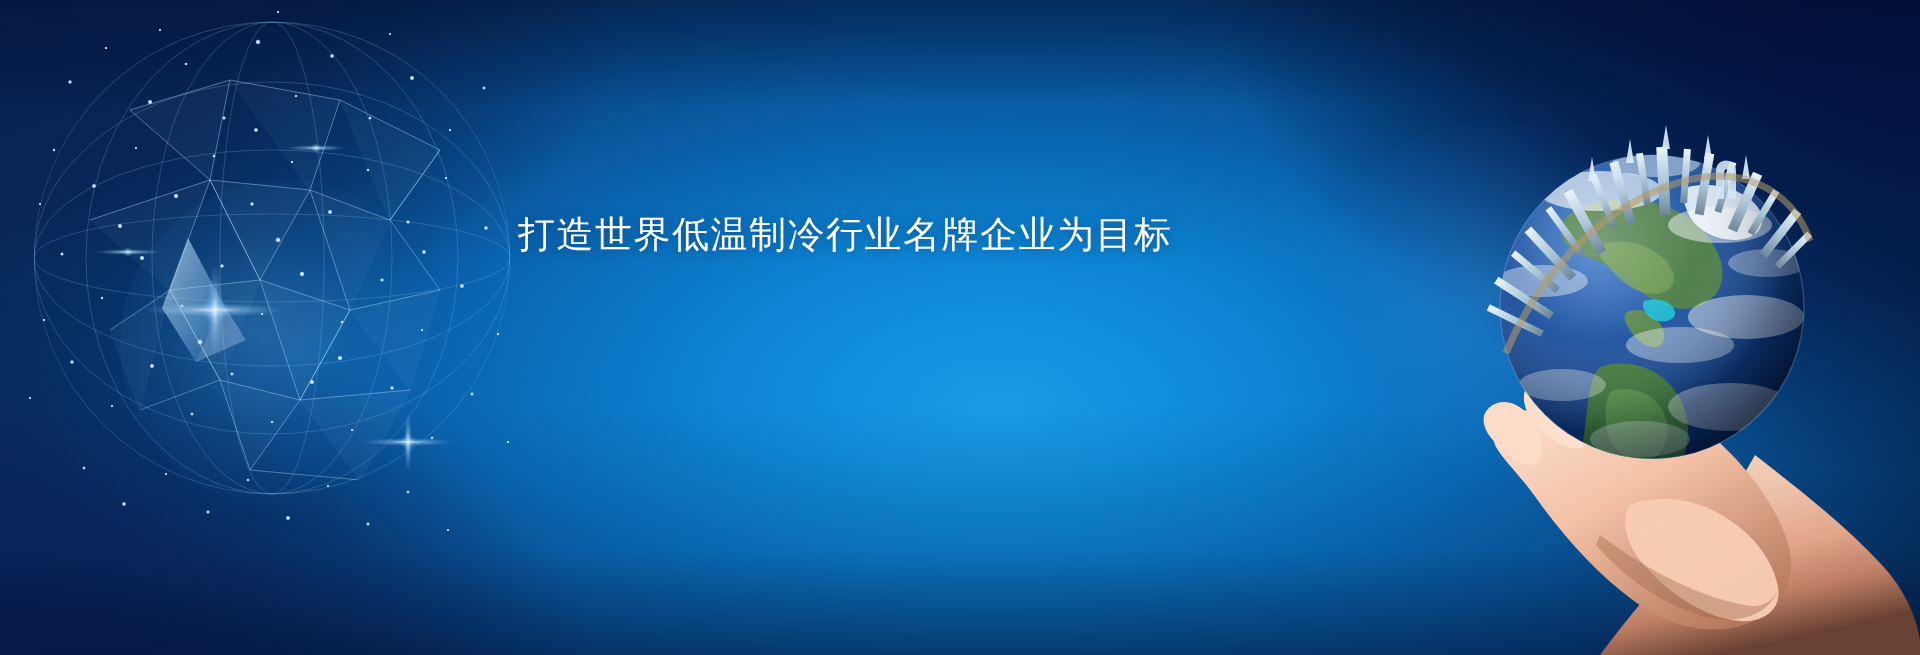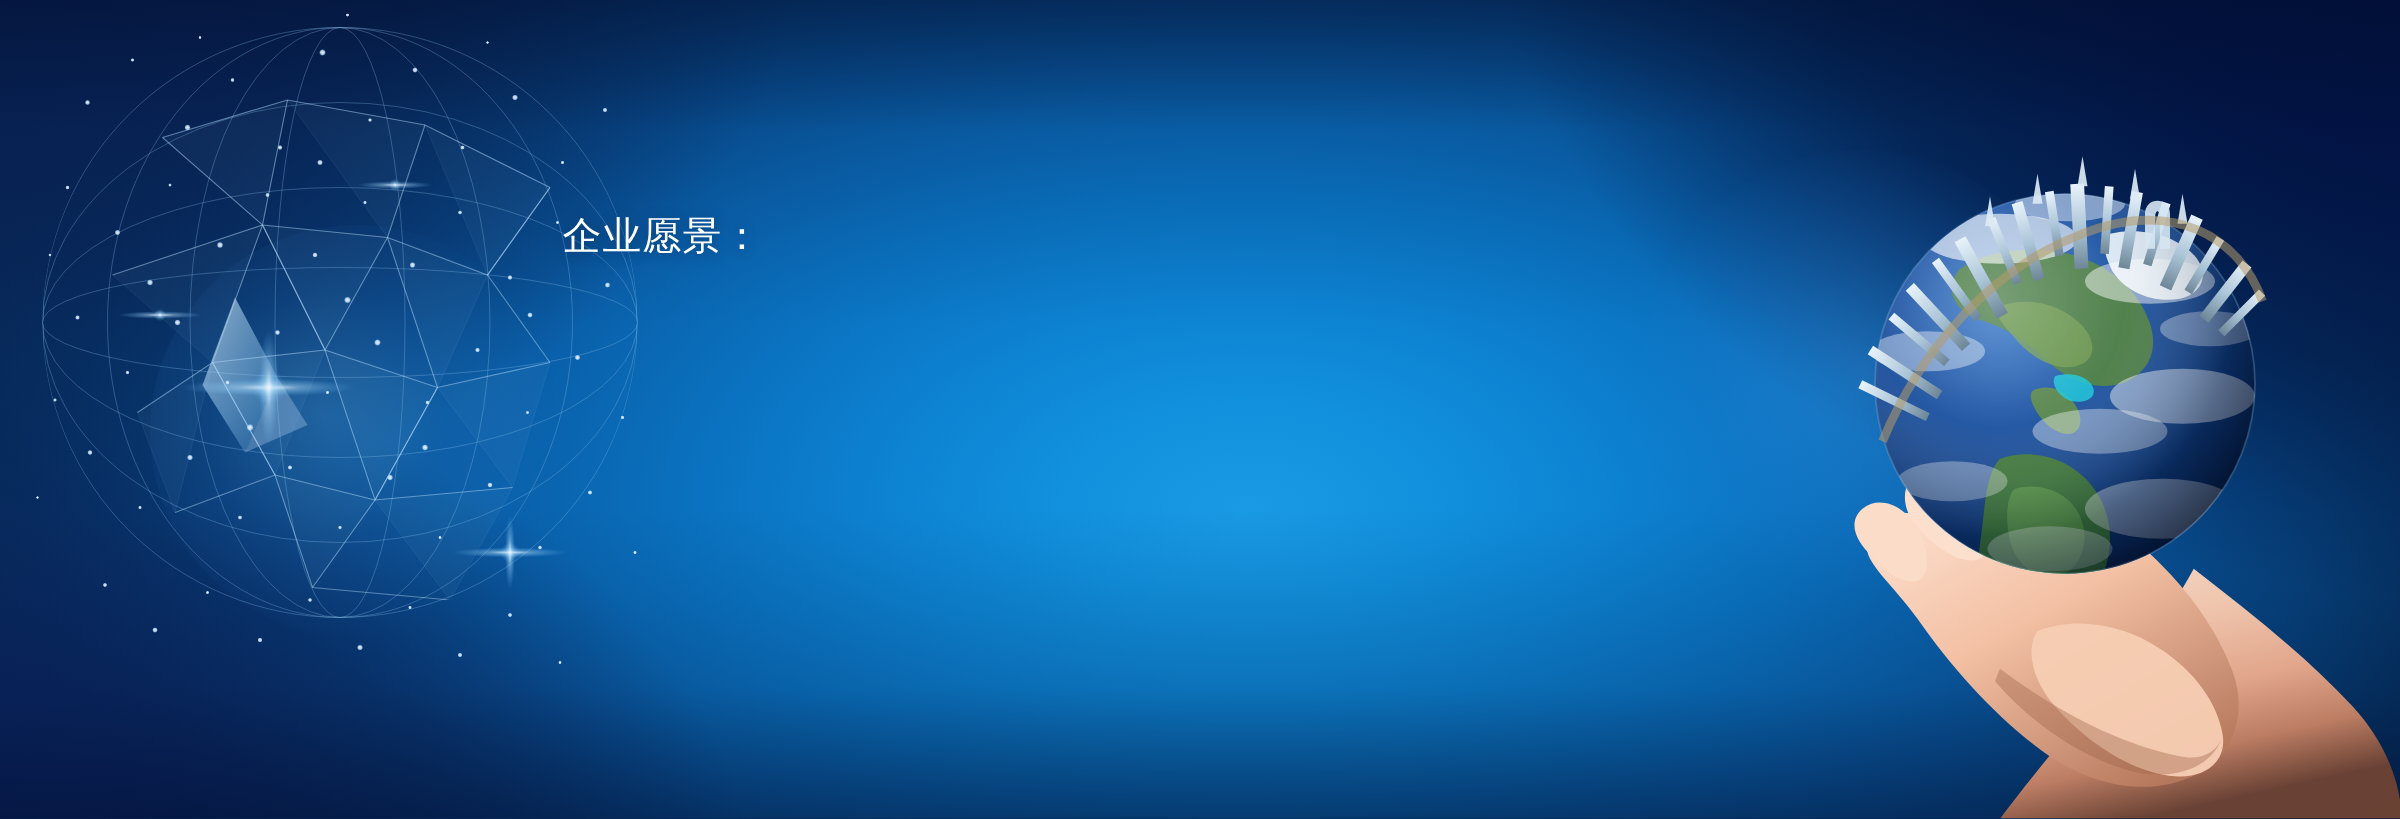--- a/index.html
+++ b/index.html
@@ -424,16 +424,16 @@
       </g>
 
       <path d="M416,76 C416,62 436,62 436,76 L436,104 L428,104 L428,80
                C428,72 424,72 424,80 L424,104 L416,104 Z" fill="#d5e6f2" opacity=".9"></path>
 
       <path d="M206,258 C236,186 292,120 366,92 C438,64 492,94 510,146" stroke="#b59a6a" stroke-opacity=".55" stroke-width="7" fill="none"></path>
     </svg>
   </div>
 
   <div class="copy">
-    <div class="vision-label">企业愿景：</div>
+    <div class="vision-statement">打造世界低温制冷行业名牌企业为目标</div>
   </div>
 
 </div>
 
 </body></html>

